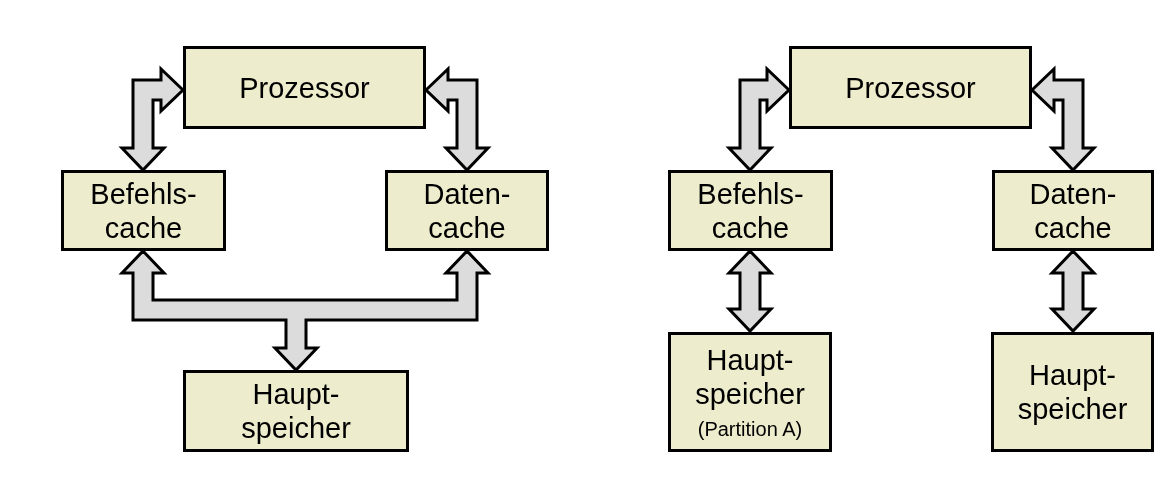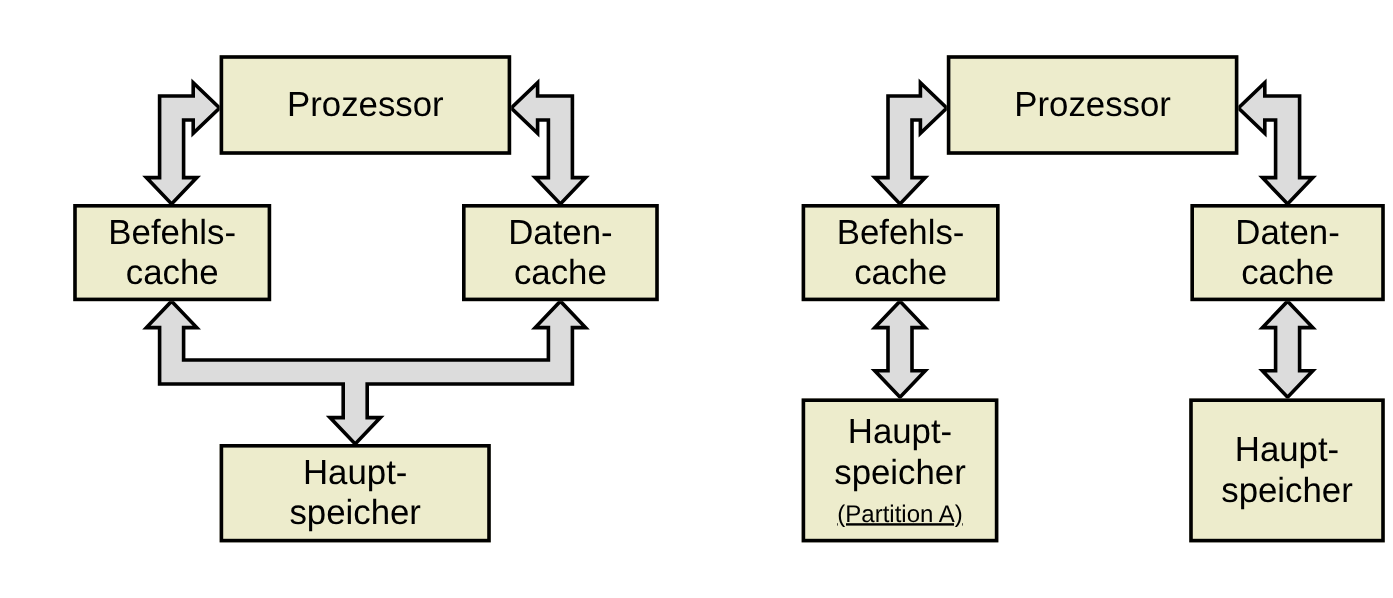--- a/index.html
+++ b/index.html
@@ -38,21 +38,20 @@
     justify-content: center;
     text-align: center;
     color: #000000;
     font-size: 29px;
     line-height: 34px;
   }
   .box .sub {
     font-size: 20px;
     line-height: 24px;
     margin-top: 6px;
-    text-decoration: underline;
   }
   
   .l-prozessor { left: 147px; top: 46px;  width: 243px; height: 83px; }
   .l-befehls   { left: 25px;  top: 170px; width: 165px; height: 81px; }
   .l-daten     { left: 349px; top: 170px; width: 164px; height: 81px; }
   .l-haupt     { left: 147px; top: 370px; width: 226px; height: 82px; }
   
   .r-prozessor { left: 753px; top: 46px;  width: 243px; height: 83px; }
   .r-befehls   { left: 632px; top: 170px; width: 165px; height: 81px; }
   .r-daten     { left: 956px; top: 170px; width: 162px; height: 81px; }

